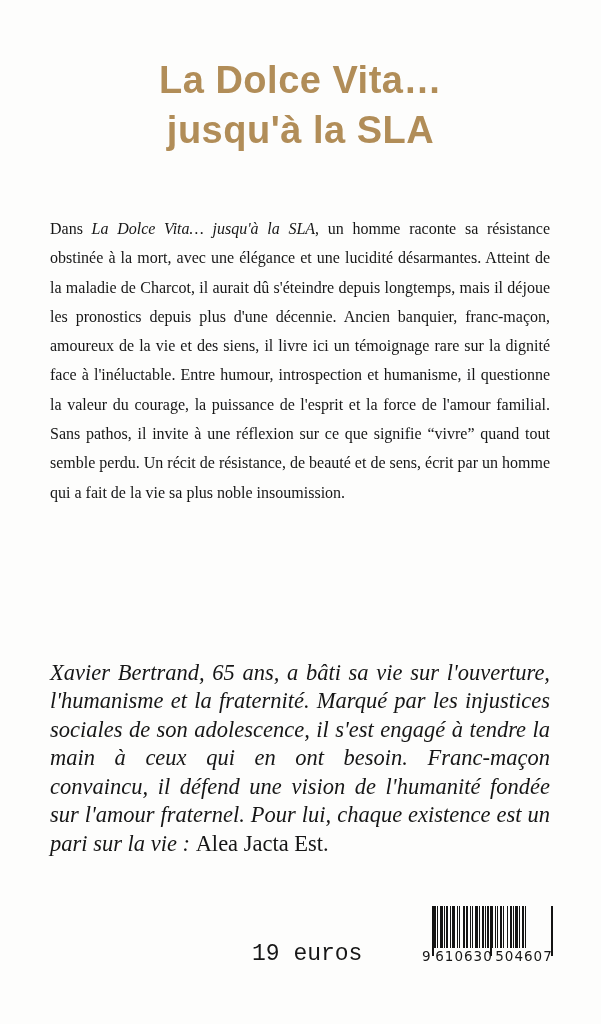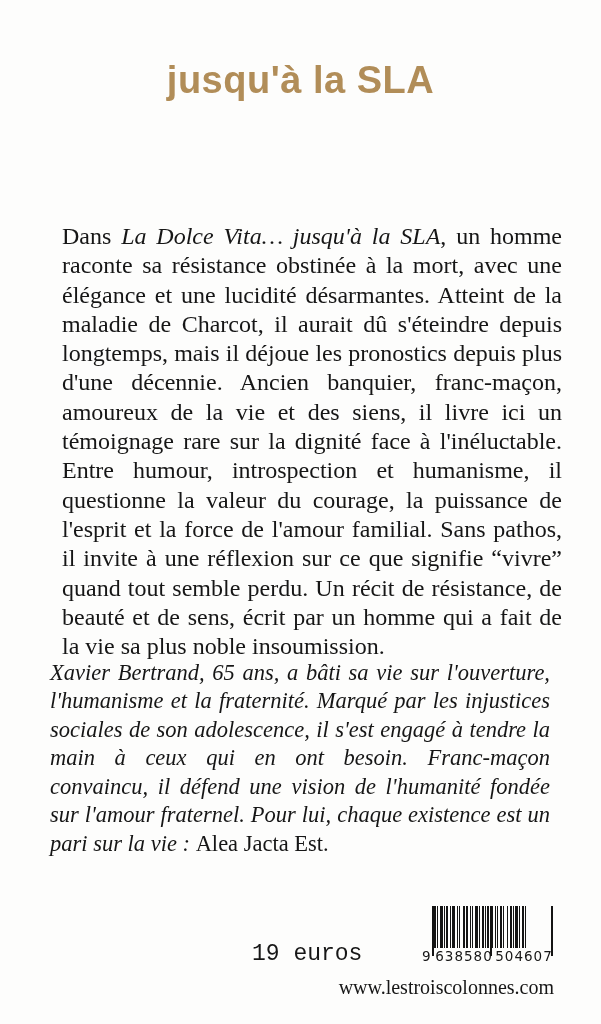--- a/index.html
+++ b/index.html
@@ -15,23 +15,22 @@
   .title{
     position:absolute;top:55px;left:0;right:0;
     text-align:center;
     font-family:"Liberation Sans", sans-serif;
     font-weight:bold;
     font-size:38px;line-height:50px;
     letter-spacing:0.5px;
   }
   .synopsis{
     position:absolute;top:198px;left:50px;width:500px;
-    font-size:24px;line-height:29.3px;
+    font-size:16px;line-height:29.3px;
     text-align:justify;
-    margin-left:12px;
   }
   .bio{
     position:absolute;top:636px;left:50px;width:500px;
     font-size:22.5px;line-height:28.6px;
     text-align:justify;
   }
   .seg-italic{font-style:italic;}
   .seg-roman{font-style:normal;}
   .notice{
     position:absolute;top:852px;left:0;right:0;
@@ -72,40 +71,40 @@
     font-family:"Liberation Serif", serif;
     font-size:20px;
   }
 </style>
 </head>
 <body>
 
 <div class="page" style="background: rgb(253, 253, 252); color: rgb(22, 22, 22);">
 
   <div class="title" style="color: rgb(177, 141, 88);">
+    <div>La Dolce Vita…</div>
     <div>jusqu'à la SLA</div>
   </div>
 
   <p class="synopsis"><span class="seg-roman">Dans </span><span class="seg-italic">La Dolce Vita… jusqu'à la SLA</span><span class="seg-roman">, un homme raconte sa résistance obstinée à la mort, avec une élégance et une lucidité désarmantes. Atteint de la maladie de Charcot, il aurait dû s'éteindre depuis longtemps, mais il déjoue les pronostics depuis plus d'une décennie. Ancien banquier, franc-maçon, amoureux de la vie et des siens, il livre ici un témoignage rare sur la dignité face à l'inéluctable. Entre humour, introspection et humanisme, il questionne la valeur du courage, la puissance de l'esprit et la force de l'amour familial. Sans pathos, il invite à une réflexion sur ce que signifie “vivre” quand tout semble perdu. Un récit de résistance, de beauté et de sens, écrit par un homme qui a fait de la vie sa plus noble insoumission.</span></p>
 
   <p class="bio"><span class="seg-italic">Xavier Bertrand, 65 ans, a bâti sa vie sur l'ouverture, l'humanisme et la fraternité. Marqué par les injustices sociales de son adolescence, il s'est engagé à tendre la main à ceux qui en ont besoin. Franc-maçon convaincu, il défend une vision de l'humanité fondée sur l'amour fraternel. Pour lui, chaque existence est un pari sur la vie : </span><span class="seg-roman">Alea Jacta Est.</span></p>
 
 
 
   <div class="price">19 euros</div>
 
   <div class="barcode">
     <div class="bars-wrap">
       <div class="bars" id="bars"><i style="width: 2px;"></i><i class="sp" style="width: 1px;"></i><i style="width: 1px;"></i><i class="sp" style="width: 2px;"></i><i style="width: 3px;"></i><i class="sp" style="width: 1px;"></i><i style="width: 1px;"></i><i class="sp" style="width: 1px;"></i><i style="width: 2px;"></i><i class="sp" style="width: 2px;"></i><i style="width: 1px;"></i><i class="sp" style="width: 1px;"></i><i style="width: 3px;"></i><i class="sp" style="width: 2px;"></i><i style="width: 1px;"></i><i class="sp" style="width: 1px;"></i><i style="width: 1px;"></i><i class="sp" style="width: 3px;"></i><i style="width: 2px;"></i><i class="sp" style="width: 1px;"></i><i style="width: 2px;"></i><i class="sp" style="width: 2px;"></i><i style="width: 1px;"></i><i class="sp" style="width: 1px;"></i><i style="width: 1px;"></i><i class="sp" style="width: 2px;"></i><i style="width: 3px;"></i><i class="sp" style="width: 1px;"></i><i style="width: 1px;"></i><i class="sp" style="width: 2px;"></i><i style="width: 2px;"></i><i class="sp" style="width: 1px;"></i><i style="width: 1px;"></i><i class="sp" style="width: 1px;"></i><i style="width: 2px;"></i><i class="sp" style="width: 1px;"></i><i style="width: 3px;"></i><i class="sp" style="width: 2px;"></i><i style="width: 1px;"></i><i class="sp" style="width: 1px;"></i><i style="width: 1px;"></i><i class="sp" style="width: 2px;"></i><i style="width: 2px;"></i><i class="sp" style="width: 1px;"></i><i style="width: 1px;"></i><i class="sp" style="width: 3px;"></i><i style="width: 1px;"></i><i class="sp" style="width: 2px;"></i><i style="width: 2px;"></i><i class="sp" style="width: 1px;"></i><i style="width: 1px;"></i><i class="sp" style="width: 1px;"></i><i style="width: 3px;"></i><i class="sp" style="width: 1px;"></i><i style="width: 1px;"></i><i class="sp" style="width: 2px;"></i><i style="width: 2px;"></i><i class="sp" style="width: 1px;"></i><i style="width: 1px;"></i><i class="sp" style="width: 2px;"></i></div>
       <div class="guard" style="left:-2px"></div>
       <div class="guard" style="left:56px"></div>
       <div class="guard" style="left:117px"></div>
     </div>
     <div class="barcode-digits">
       <span class="bd-lead">9</span>
-      <span class="bd-group">638580</span>
+      <span class="bd-group">610630</span>
       <span class="bd-group">504607</span>
     </div>
   </div>
 
-  <div class="website">www.lestroiscolonnes.com</div>
 
 </div>
 
 </body></html>

